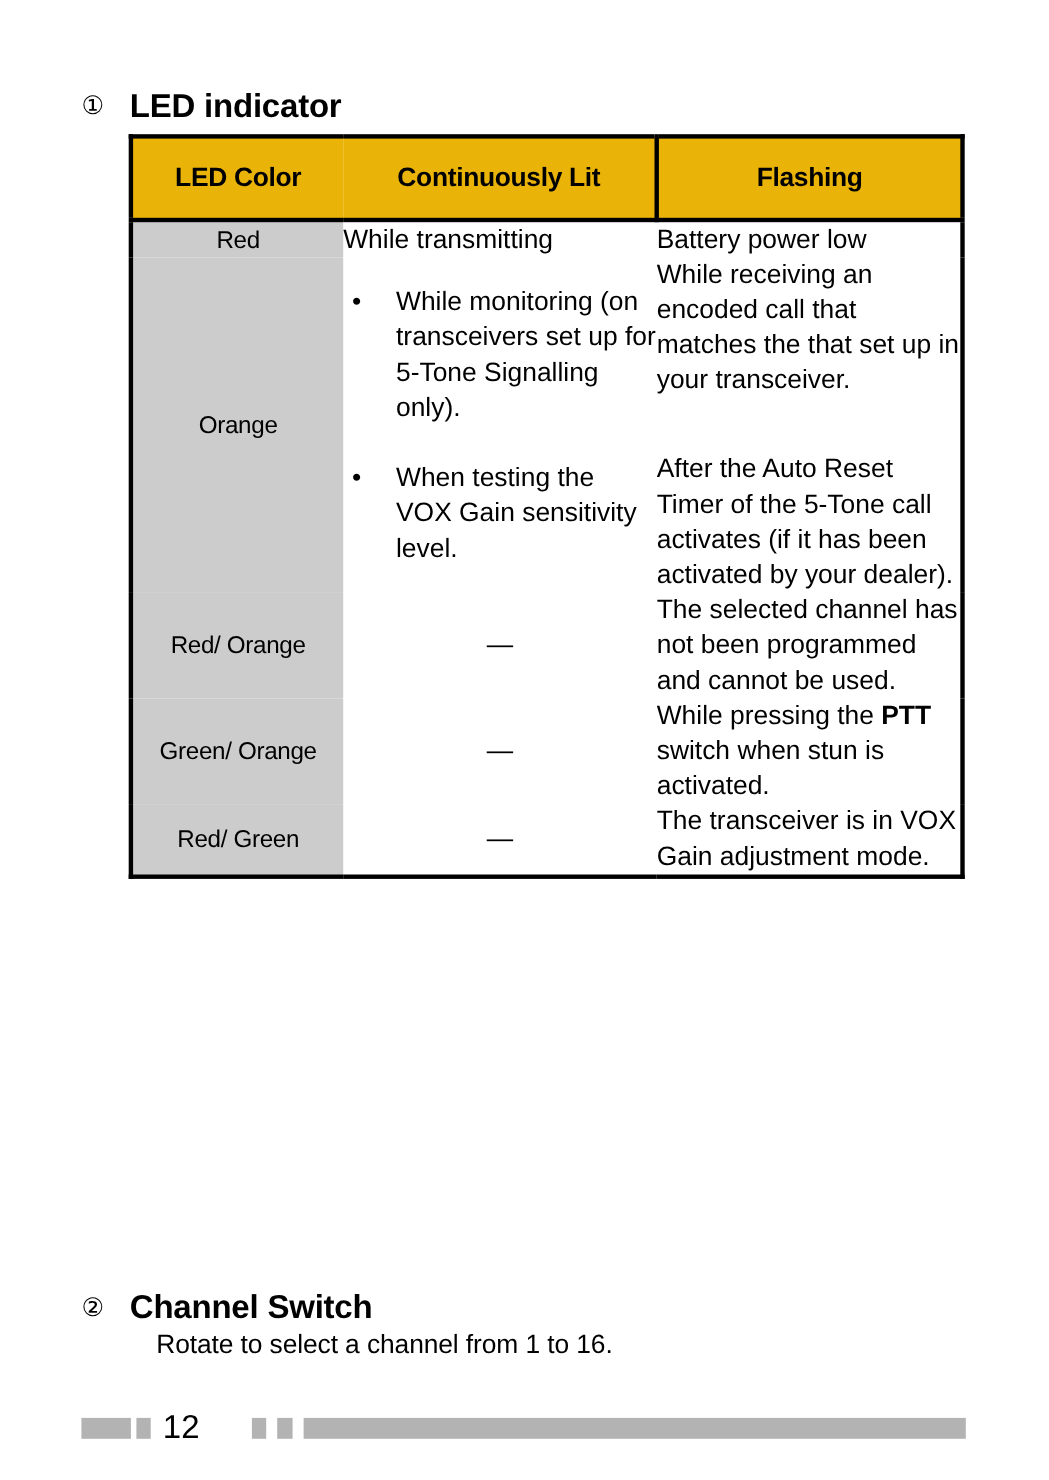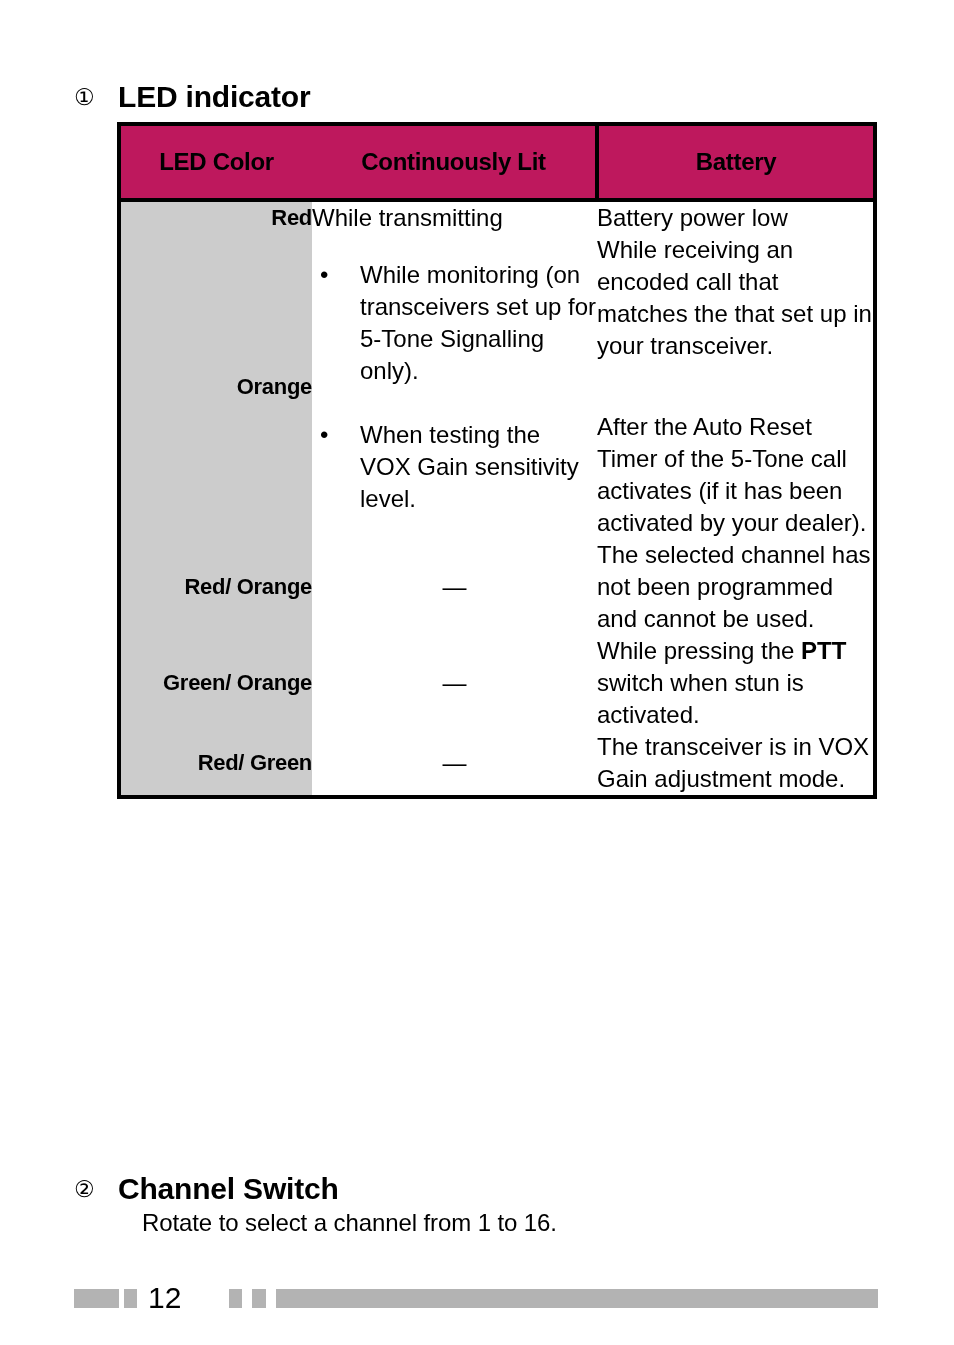--- a/index.html
+++ b/index.html
@@ -75,23 +75,23 @@
     vertical-align: middle;
     padding: 0;
     border: 0;
   }
 
   
   .cell-label {
     background: #cccccc;
     border-right: 4px solid #000;
     border-bottom: 2px solid #000;
-    text-align: right;
+    text-align: center;
     font-size: 22px;
-    font-weight: bold;
+    font-weight: normal;
     font-stretch: condensed;
     letter-spacing: -0.3px;
     padding: 4px 6px;
   }
   .cell-mid {
     border-right: 2px solid #000;
     border-bottom: 2px solid #000;
     padding: 8px 10px 8px 10px;
     font-size: 24px;
     line-height: 32px;
@@ -100,21 +100,21 @@
     border-bottom: 2px solid #000;
     padding: 8px 10px 8px 10px;
     font-size: 24px;
     line-height: 32px;
   }
 
   
   thead .cell-label,
   thead .cell-mid,
   thead .cell-right {
-    background: #be185d;
+    background: #eab308;
     text-align: center;
     vertical-align: middle;
     font-size: 24px;
     font-weight: bold;
     font-stretch: condensed;
     letter-spacing: -0.3px;
     border-bottom: 4px solid #000;
     height: 64px;
     padding: 4px 6px;
     line-height: 30px;
@@ -203,21 +203,21 @@
   <table class="led-table">
     <colgroup>
       <col class="c1">
         <col class="c2">
         <col class="c3">
     </colgroup>
     <thead>
       <tr>
         <th class="cell-label">LED Color</th>
         <th class="cell-mid">Continuously Lit</th>
-        <th class="cell-right">Battery</th>
+        <th class="cell-right">Flashing</th>
       </tr>
     </thead>
     <tbody>
 
       <tr>
         <td class="cell-label">Red</td>
         <td class="cell-mid">While transmitting</td>
         <td class="cell-right">Battery power low</td>
       </tr>
 

